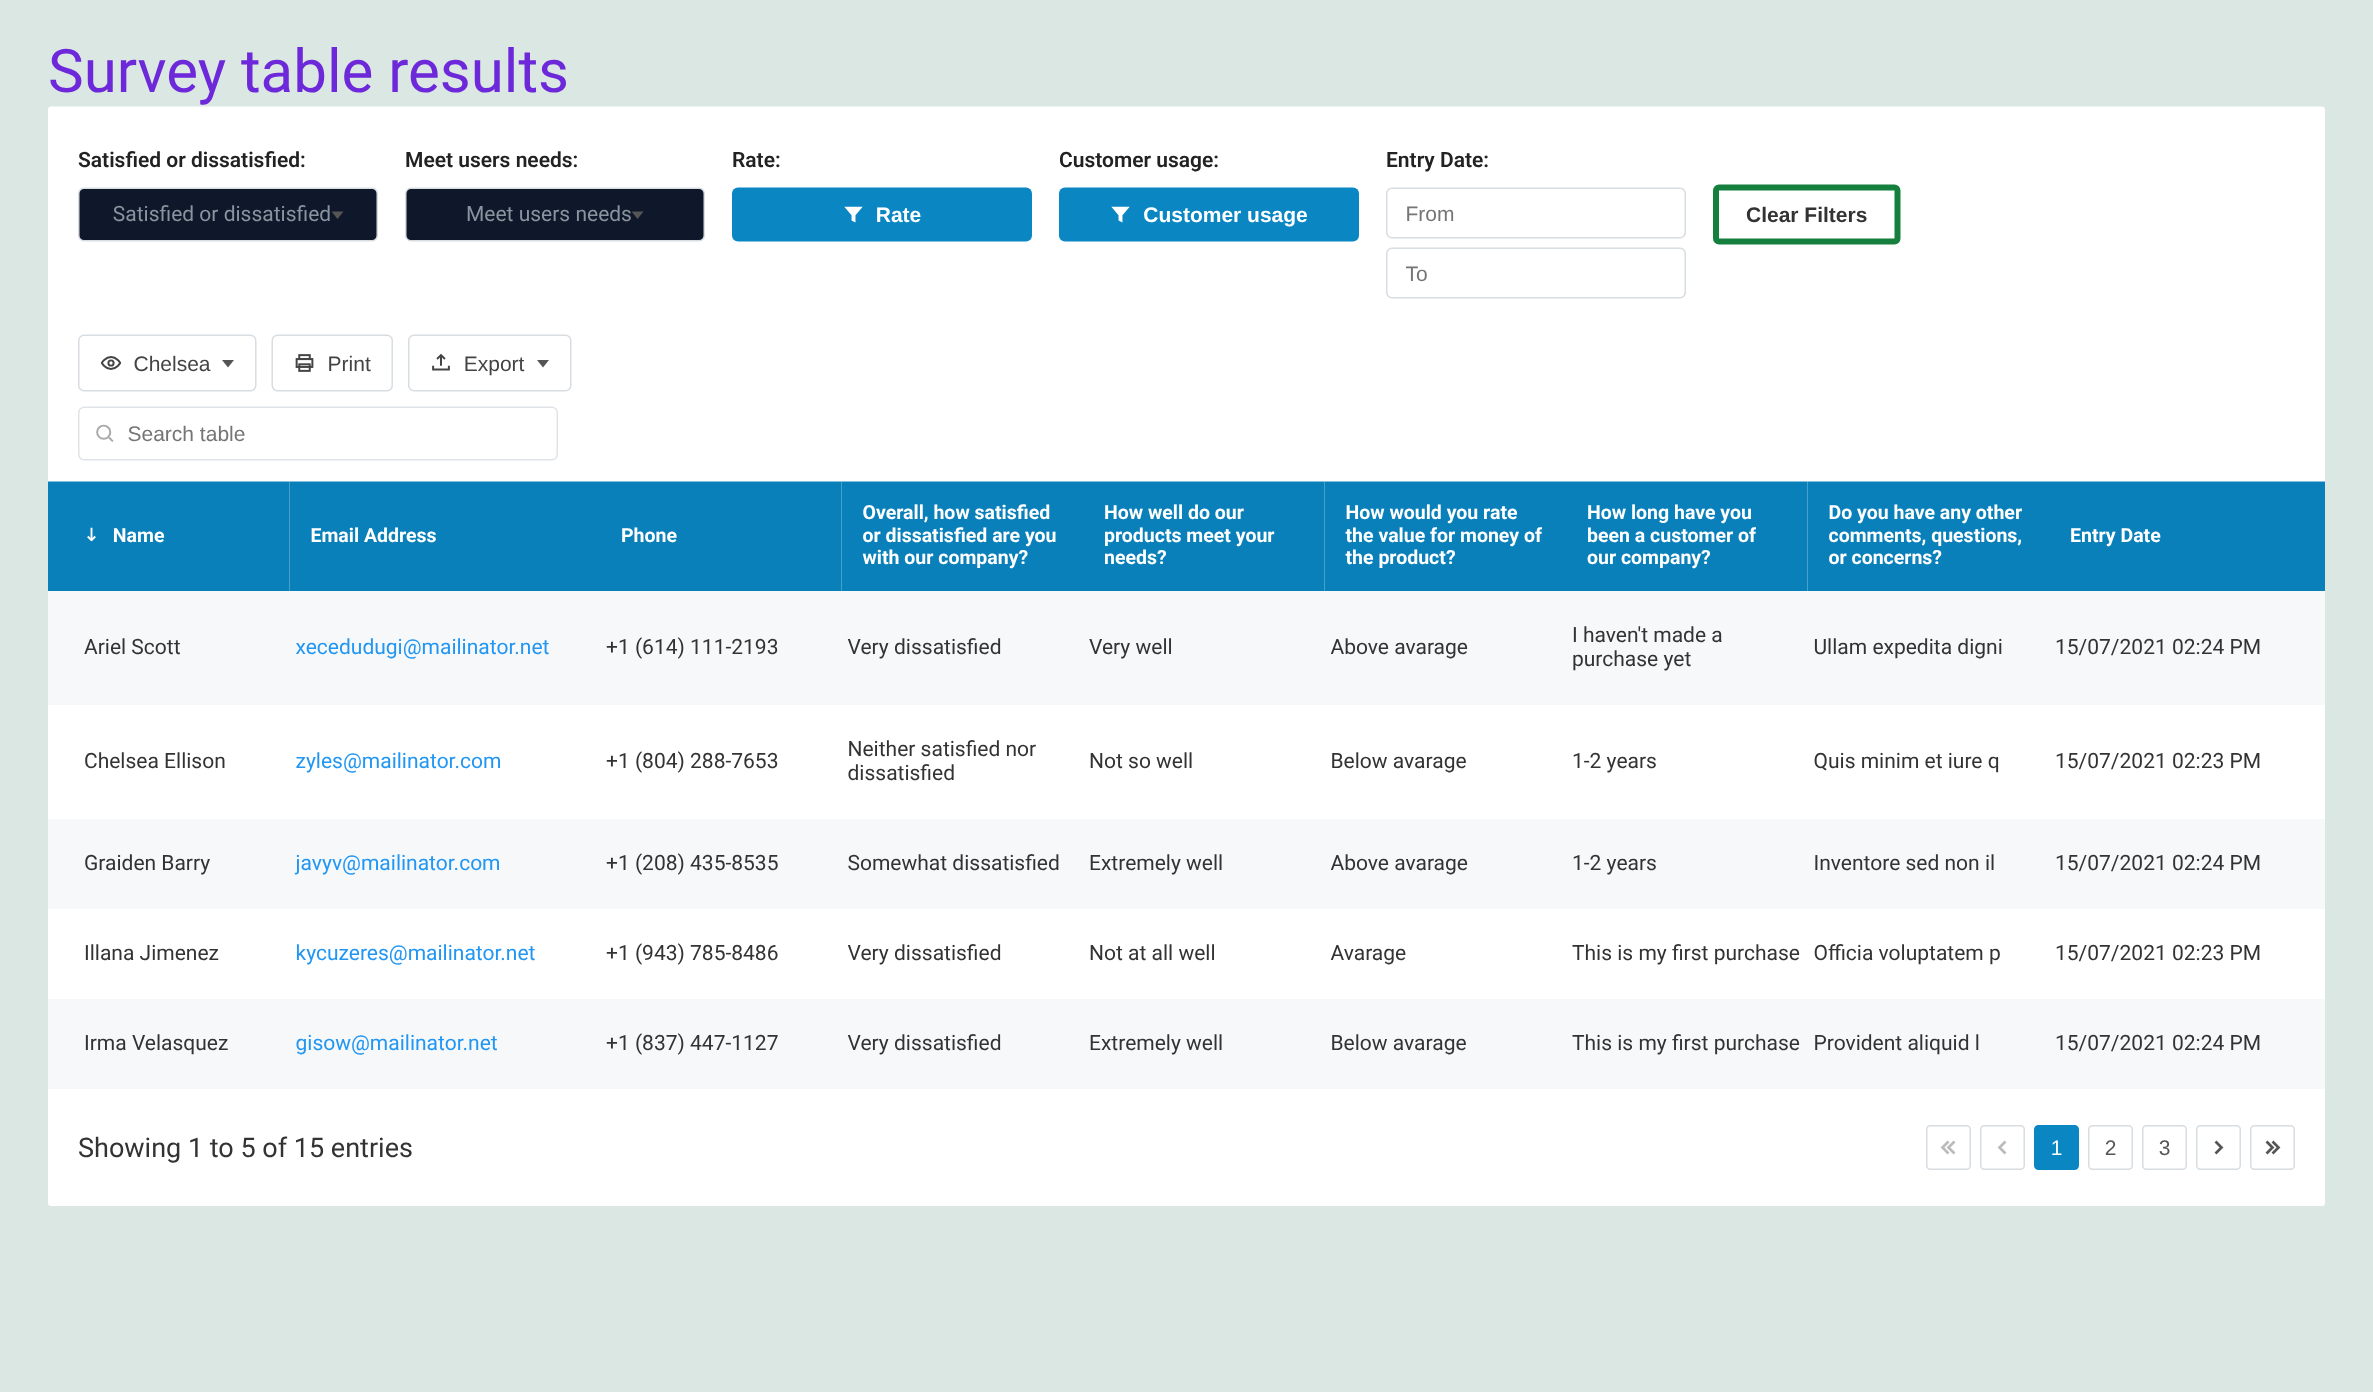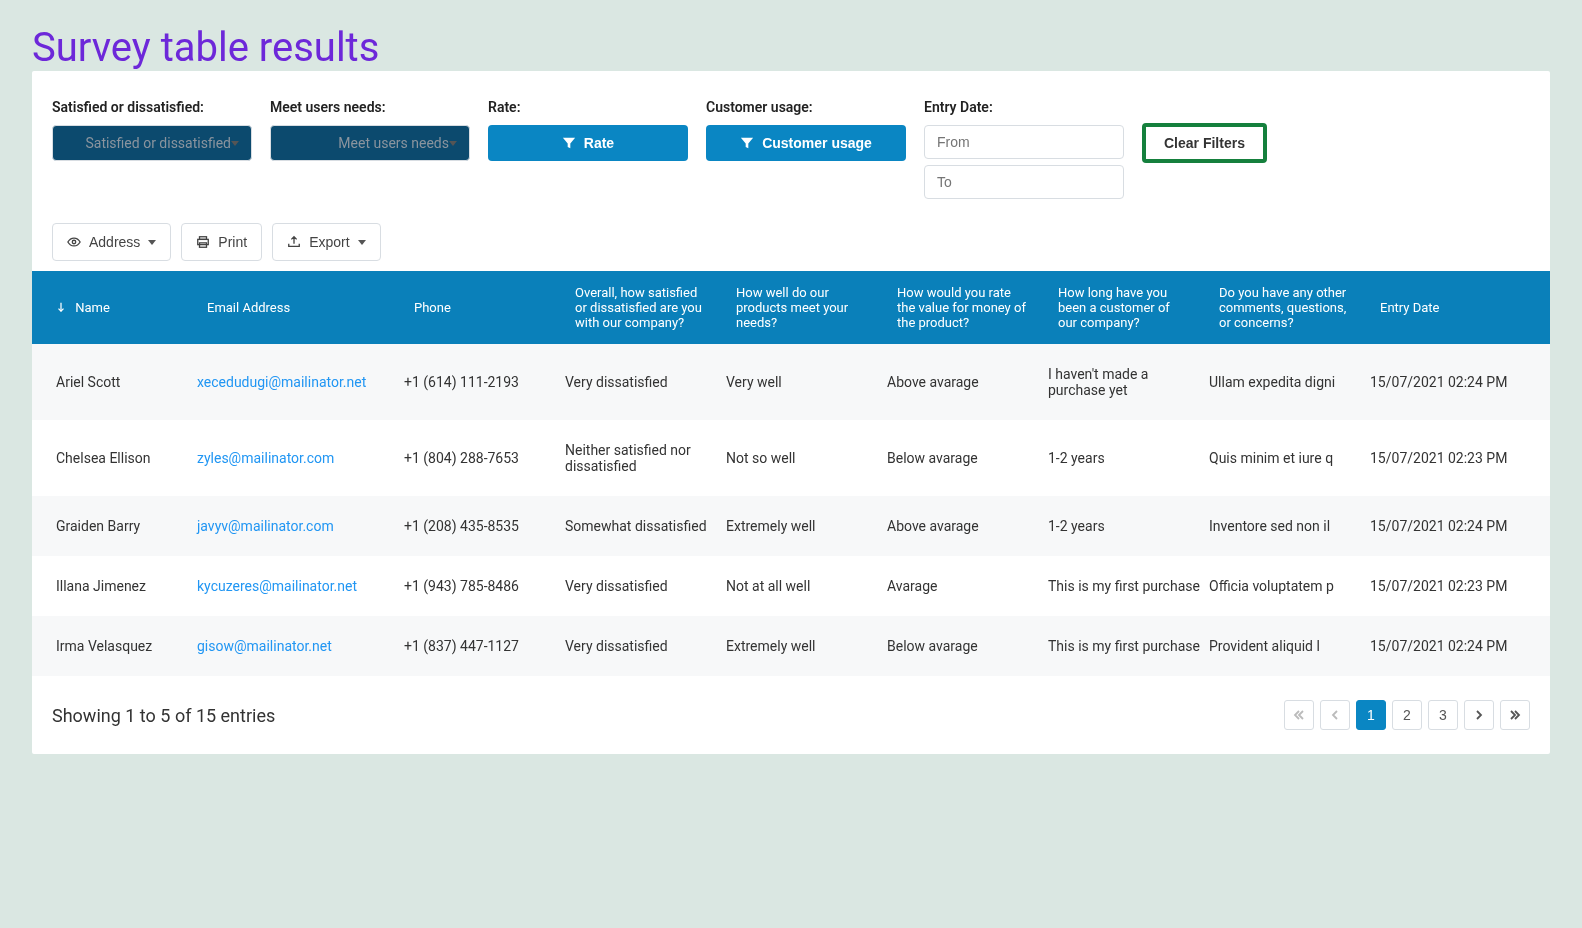--- a/index.html
+++ b/index.html
@@ -39,24 +39,24 @@
     color: #222;
     margin-bottom: 10px;
   }
   .select {
     width: 200px;
     height: 36px;
     border: 1px solid #d8dde2;
     border-radius: 4px;
     padding: 0 12px;
     color: #8a949e;
-    background: #0c4a6e;
-    display: flex;
-    align-items: center;
-    justify-content: flex-end;
+    background: #0f172a;
+    display: flex;
+    align-items: center;
+    justify-content: center;
     cursor: pointer;
   }
   .caret {
     display: inline-block;
     width: 0; height: 0;
     border-left: 4px solid transparent;
     border-right: 4px solid transparent;
     border-top: 5px solid #555;
   }
   .btn-filter {
@@ -157,21 +157,21 @@
   table {
     width: 100%;
     border-collapse: collapse;
   }
   thead {
     background: #0a80ba;
     color: #fff;
   }
   th {
     text-align: left;
-    font-weight: 400;
+    font-weight: 700;
     font-size: 13px;
     padding: 14px 14px;
     vertical-align: middle;
   }
   th:first-child { padding-left: 24px; }
   td {
     padding: 22px 4px;
     font-size: 14px;
     color: #333;
     vertical-align: middle;
@@ -262,40 +262,49 @@
 
       <button class="btn-clear">Clear Filters</button>
     </div>
 
     <div class="toolbar">
       <button class="tool-btn">
         <svg class="icon" viewBox="0 0 16 16" fill="none" stroke="currentColor" stroke-width="1.5">
             <path d="M1 8s2.5-4.5 7-4.5S15 8 15 8s-2.5 4.5-7 4.5S1 8 1 8z"></path>
             <circle cx="8" cy="8" r="2"></circle>
           </svg>
-        <span>Address</span>
+        <span>Chelsea</span>
         <span class="caret"></span>
       </button>
       <button class="tool-btn">
         <svg class="icon" viewBox="0 0 16 16" fill="none" stroke="currentColor" stroke-width="1.5">
             <rect x="4" y="2" width="8" height="3"></rect>
             <rect x="2" y="5" width="12" height="6"></rect>
             <rect x="4" y="9" width="8" height="5"></rect>
           </svg>
         <span>Print</span>
       </button>
       <button class="tool-btn">
         <svg class="icon" viewBox="0 0 16 16" fill="none" stroke="currentColor" stroke-width="1.5">
             <path d="M8 10V2M5 5l3-3 3 3M2 10v3h12v-3"></path>
           </svg>
         <span>Export</span>
         <span class="caret"></span>
       </button>
     </div>
 
+    <div class="search-row">
+      <div class="search-wrap">
+        <svg class="icon" viewBox="0 0 16 16" fill="none" stroke="#aaa" stroke-width="1.5">
+            <circle cx="7" cy="7" r="5"></circle>
+            <path d="M11 11l3 3"></path>
+          </svg>
+        <input placeholder="Search table" style="">
+      </div>
+    </div>
 
 
     <table>
       <thead>
         <tr>
           <th style="width:140px;">
             <svg class="icon sort-arrow" viewBox="0 0 12 12" fill="currentColor" style="width:10px;height:10px;">
                 <path d="M6 11L6 1M6 11l-3-3M6 11l3-3"></path>
                 <path d="M6 1v10" stroke="#fff" stroke-width="1.5"></path>
                 <path d="M3 8l3 3 3-3" stroke="#fff" stroke-width="1.5" fill="none"></path>

